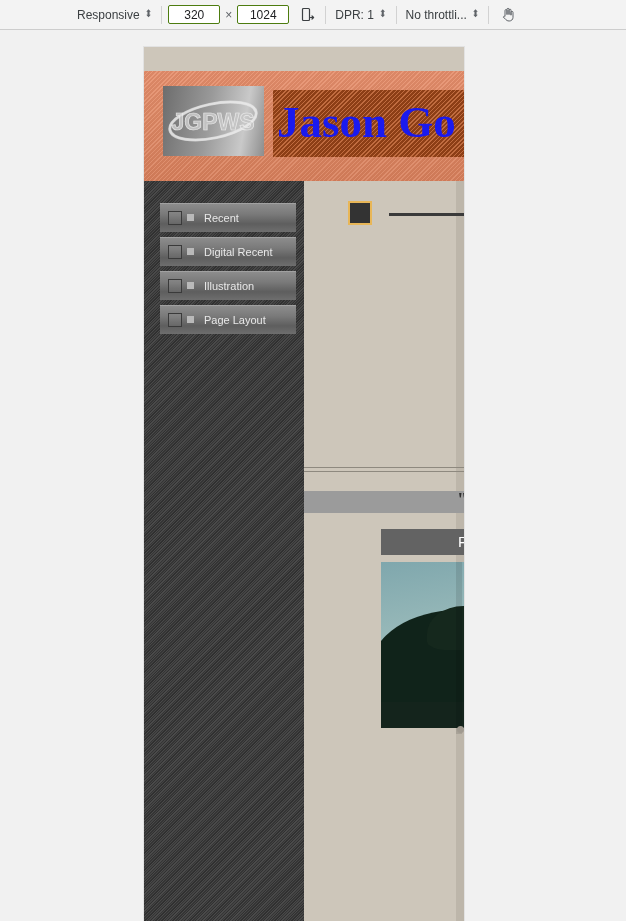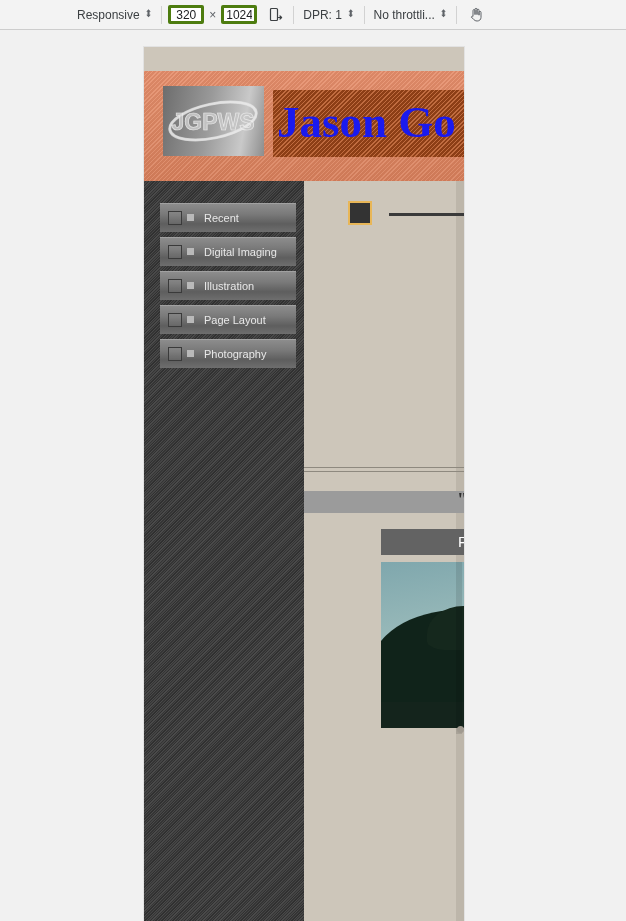--- a/index.html
+++ b/index.html
@@ -47,23 +47,23 @@
   }
   .dt-caret {
     display: inline-block;
     font-size: 9px;
     line-height: 9px;
     color: #5f6368;
     letter-spacing: 0;
     transform: scaleY(1.15);
   }
   .dt-input {
-    width: 36px;
+    width: 52px;
     height: 19px;
-    border: 3px solid #4d7c0f;
+    border: 1px solid #4d7c0f;
     background: #fff;
     border-radius: 2px;
     font-size: 12px;
     font-family: "Liberation Sans", sans-serif;
     color: #202124;
     text-align: center;
     padding: 0 2px;
     box-sizing: border-box;
     outline: none;
   }
@@ -448,40 +448,35 @@
 
         <div class="nav-item">
           <span class="nav-check"></span>
           <span class="nav-dot"></span>
           <span class="nav-label">Recent</span>
         </div>
 
         <div class="nav-item">
           <span class="nav-check"></span>
           <span class="nav-dot"></span>
-          <span class="nav-label">Digital Imaging</span>
+          <span class="nav-label">Digital Recent</span>
         </div>
 
         <div class="nav-item">
           <span class="nav-check"></span>
           <span class="nav-dot"></span>
           <span class="nav-label">Illustration</span>
         </div>
 
         <div class="nav-item">
           <span class="nav-check"></span>
           <span class="nav-dot"></span>
           <span class="nav-label">Page Layout</span>
         </div>
 
-        <div class="nav-item">
-          <span class="nav-check"></span>
-          <span class="nav-dot"></span>
-          <span class="nav-label">Photography</span>
-        </div>
 
 
       </nav>
 
       <div class="main-col">
         <div class="content-inner">
 
           <div class="strip-edge"></div>
 
           <div class="thumb-chip"></div>

